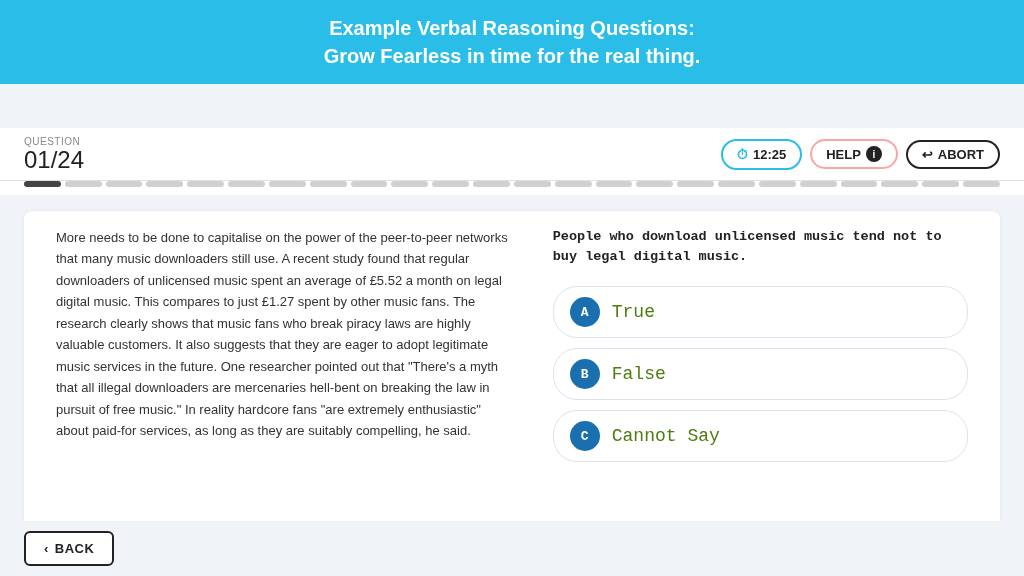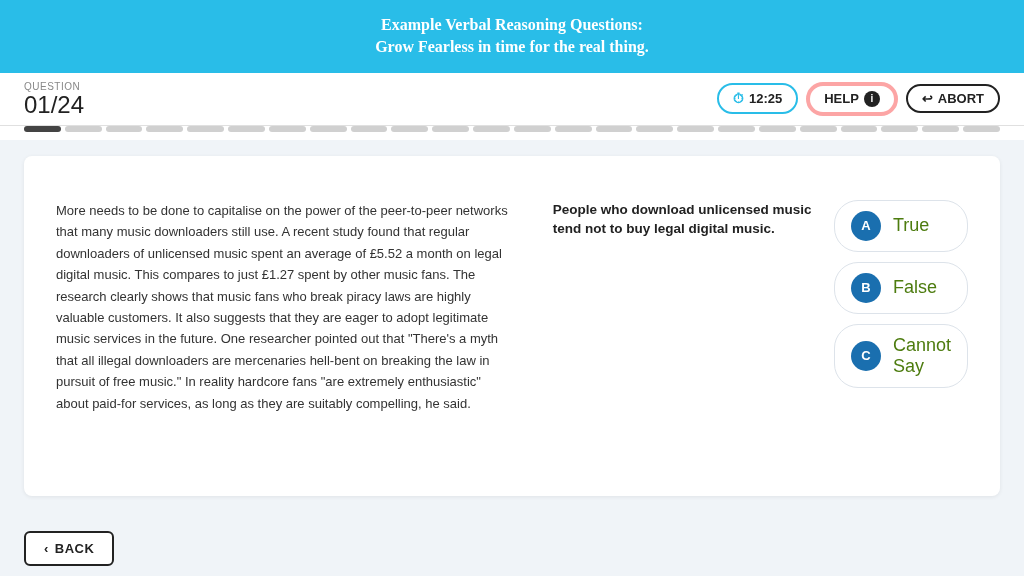--- a/index.html
+++ b/index.html
@@ -15,34 +15,34 @@
 
     
     .header {
       background: #29bde8;
       padding: 14px 20px;
       text-align: center;
       color: white;
       flex-shrink: 0;
     }
     .header-title {
-      font-size: 16px;
+      font-size: 20px;
       font-weight: 600;
       line-height: 1.4;
-      font-family: Liberation Serif, serif;
     }
 
     
     .toolbar {
       background: white;
       display: flex;
       align-items: center;
       padding: 8px 24px;
       border-bottom: 1px solid #e0e0e0;
       flex-shrink: 0;
+      margin-top: 44px;
     }
     .question-label {
       font-size: 10px;
       color: #888;
       text-transform: uppercase;
       letter-spacing: 0.5px;
       line-height: 1.2;
     }
     .question-number {
       font-size: 24px;
@@ -70,21 +70,21 @@
       cursor: pointer;
     }
     .timer-icon {
       color: #29bde8;
       font-size: 14px;
     }
     .help-btn {
       display: flex;
       align-items: center;
       gap: 5px;
-      border: 4px solid #fca5a5;
+      border: 2px solid #fca5a5;
       border-radius: 20px;
       padding: 5px 14px;
       font-size: 13px;
       font-weight: 600;
       color: #222;
       background: white;
       cursor: pointer;
     }
     .help-info {
       background: #222;
@@ -139,39 +139,41 @@
       align-items: flex-start;
       padding: 16px 24px;
       gap: 0;
       background: #f0f4f8;
       overflow: hidden;
     }
 
     .question-card {
       background: white;
       border-radius: 8px;
-      padding: 44px 32px;
+      padding: 16px 32px;
       flex: 1;
       display: flex;
       gap: 40px;
       min-height: 340px;
       box-shadow: 0 1px 4px rgba(0,0,0,0.07);
     }
 
     .passage {
       flex: 1.1;
       font-size: 13px;
       color: #333;
       line-height: 1.65;
     }
 
     .answers-section {
       flex: 1;
       display: flex;
-      gap: 12px;
+      flex-direction: column;
+      gap: 0;
+      font-family: Liberation Mono, monospace;
     }
 
     .question-statement {
       font-size: 13.5px;
       font-weight: 700;
       color: #222;
       margin-bottom: 20px;
       line-height: 1.45;
     }
 

